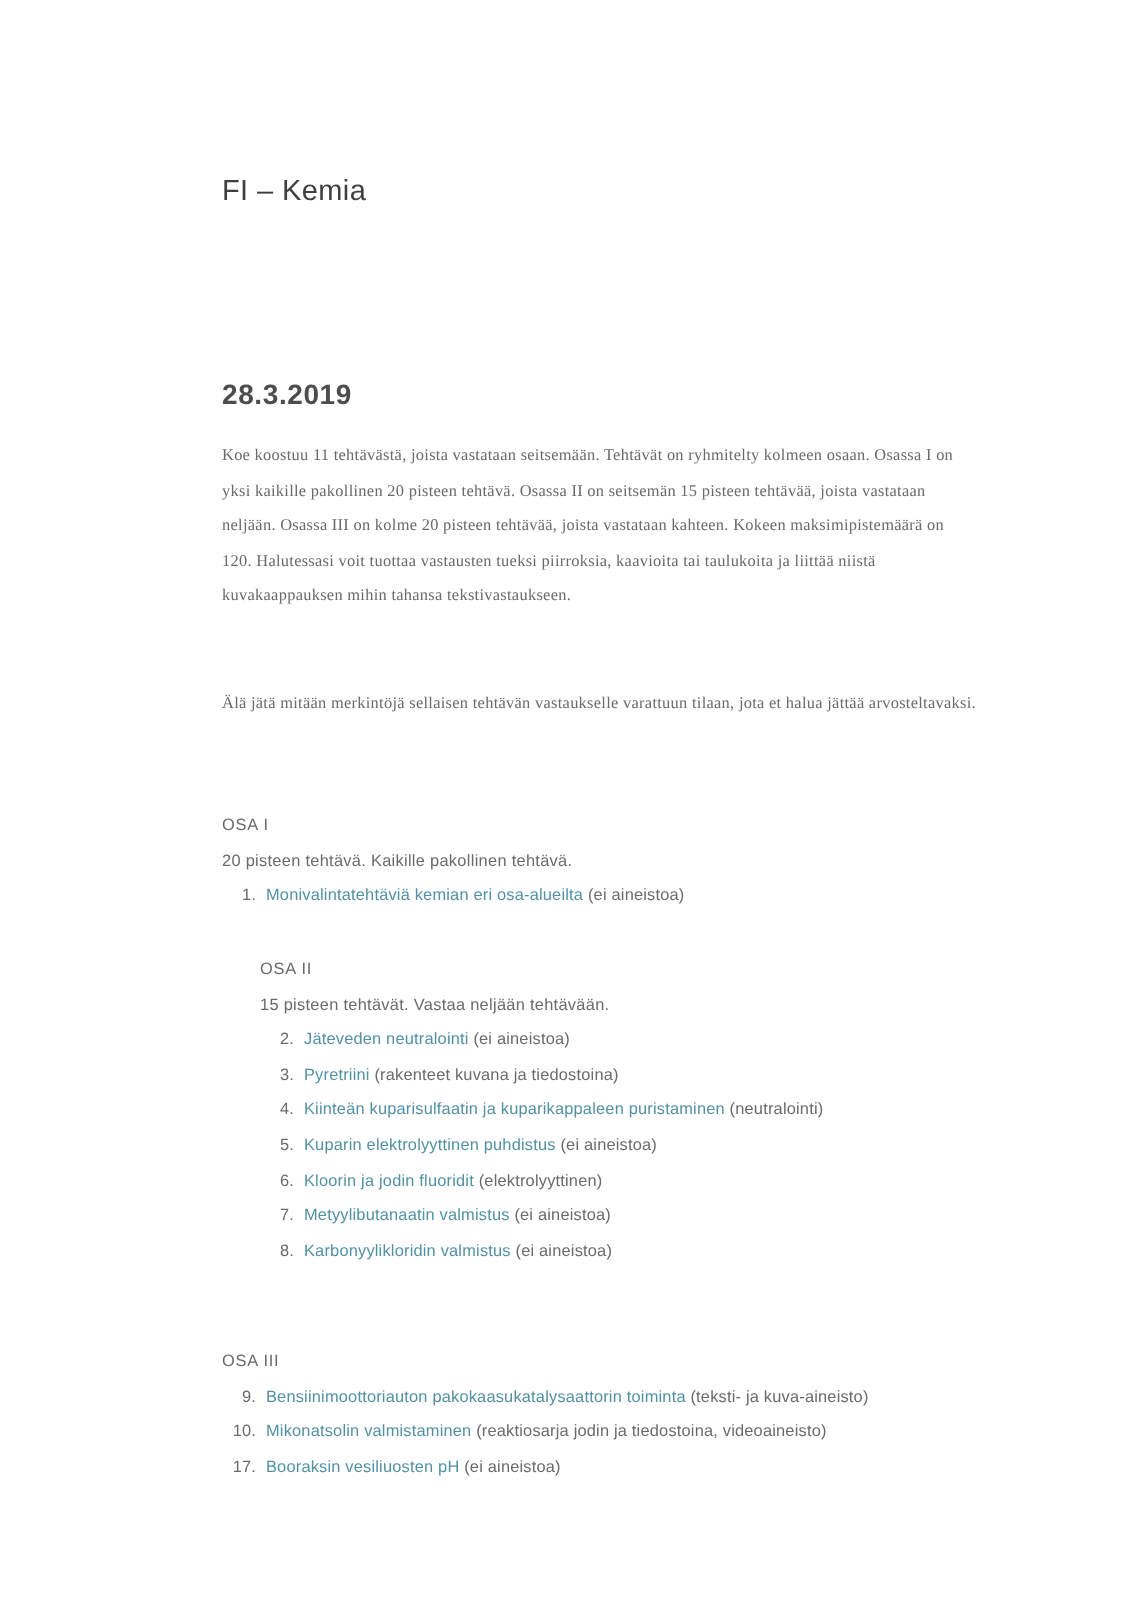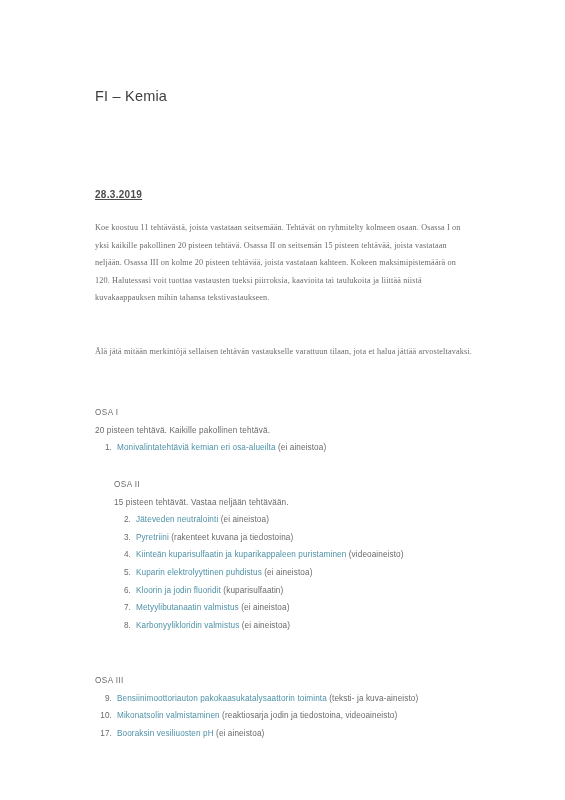--- a/index.html
+++ b/index.html
@@ -11,21 +11,21 @@
   body {
     width: 565px;
     height: 800px;
     position: relative;
     font-family: "Liberation Sans", "DejaVu Sans", sans-serif;
     -webkit-font-smoothing: antialiased;
   }
 
   .page {
     position: absolute;
-    left: 0;
+    left: 16px;
     top: 0;
     width: 487px;
     height: 800px;
     background: #ffffff;
     overflow: hidden;
   }
 
   .content {
     position: absolute;
     left: 95px;
@@ -42,25 +42,24 @@
     position: absolute;
     top: 88px;
     left: 0;
     font-weight: 400;
   }
 
   .doc-date {
     position: absolute;
     top: 189px;
     left: 0;
-    font-size: 10px;
+    font-size: 14px;
     color: #4d4d4d;
     font-weight: 700;
     letter-spacing: 0.3px;
-    text-decoration: underline;
   }
 
   .body-block {
     position: absolute;
     left: 0;
     width: 378px;
   }
 
   .para {
     font-size: 8.2px;
@@ -169,27 +168,27 @@
       <div class="section-heading">OSA II</div>
       <div class="section-sub">15 pisteen tehtävät. Vastaa neljään tehtävään.</div>
       <ol class="task-list">
         <li>
           <span class="num">2.</span><a class="task-link">Jäteveden neutralointi</a> <span class="material">(ei aineistoa)</span>
         </li>
         <li>
           <span class="num">3.</span><a class="task-link">Pyretriini</a> <span class="material">(rakenteet kuvana ja tiedostoina)</span>
         </li>
         <li>
-          <span class="num">4.</span><a class="task-link">Kiinteän kuparisulfaatin ja kuparikappaleen puristaminen</a> <span class="material">(videoaineisto)</span>
+          <span class="num">4.</span><a class="task-link">Kiinteän kuparisulfaatin ja kuparikappaleen puristaminen</a> <span class="material">(neutralointi)</span>
         </li>
         <li>
           <span class="num">5.</span><a class="task-link">Kuparin elektrolyyttinen puhdistus</a> <span class="material">(ei aineistoa)</span>
         </li>
         <li>
-          <span class="num">6.</span><a class="task-link">Kloorin ja jodin fluoridit</a> <span class="material">(kuparisulfaatin)</span>
+          <span class="num">6.</span><a class="task-link">Kloorin ja jodin fluoridit</a> <span class="material">(elektrolyyttinen)</span>
         </li>
         <li>
           <span class="num">7.</span><a class="task-link">Metyylibutanaatin valmistus</a> <span class="material">(ei aineistoa)</span>
         </li>
         <li>
           <span class="num">8.</span><a class="task-link">Karbonyylikloridin valmistus</a> <span class="material">(ei aineistoa)</span>
         </li>
       </ol>
     </div>
 

